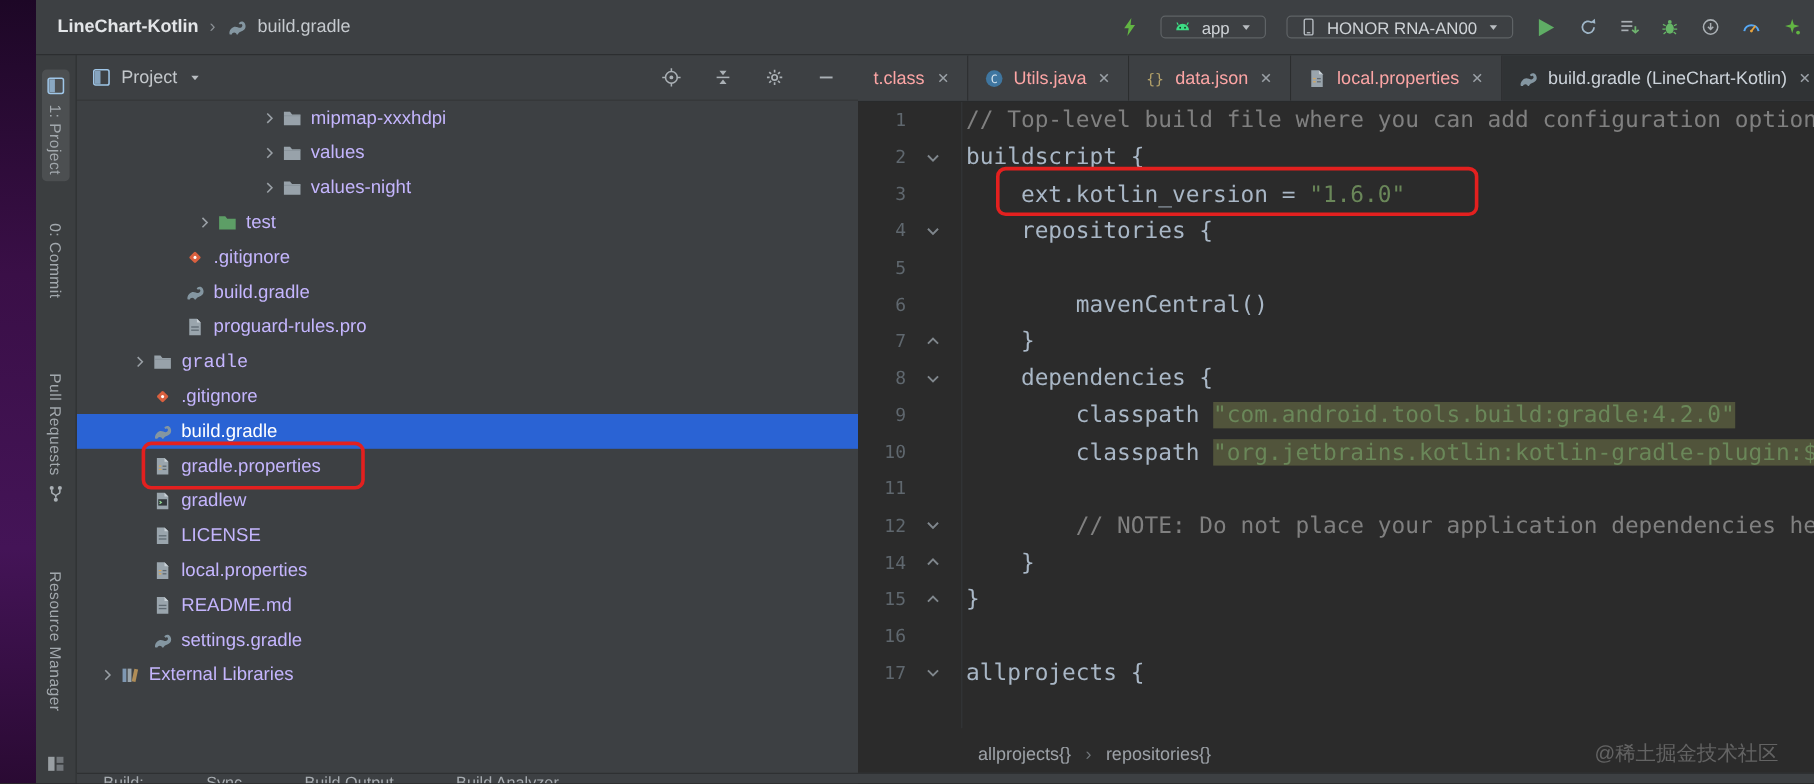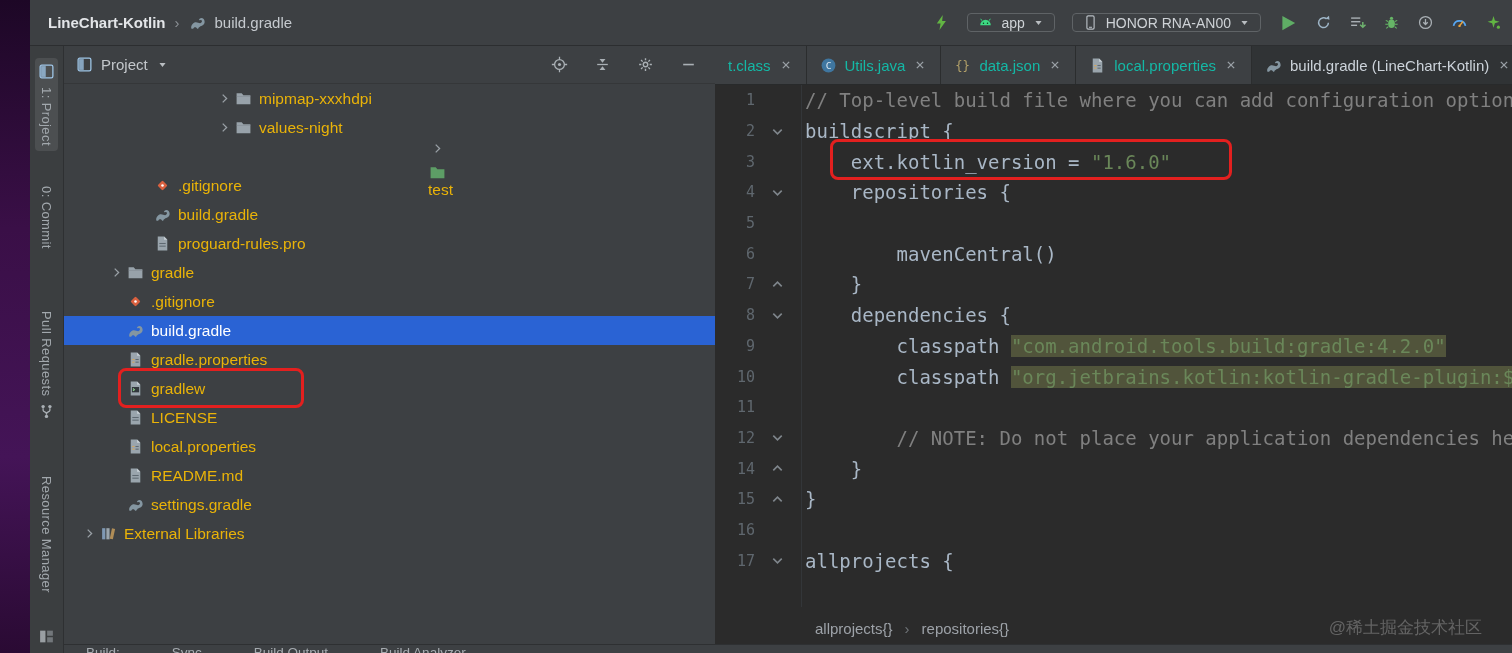--- a/index.html
+++ b/index.html
@@ -34,30 +34,30 @@
   .stripe-tab.active{background:rgba(255,255,255,.09)}
   .stripe-label{writing-mode:vertical-rl;font-size:13px;color:#a2a8ad;letter-spacing:.4px;white-space:nowrap}
   .stripe-bottom{margin-top:auto;margin-bottom:8px}
 
   
   .project{position:absolute;left:64px;top:46px;width:651px;bottom:0;background:#3d4043;overflow:hidden}
   .pp-header{height:38px;display:flex;align-items:center;gap:8px;padding:0 12px;border-bottom:1px solid #353739}
   .pp-title{font-size:15px;color:#c3c7cb}
   .pp-actions{margin-left:auto;display:flex;align-items:center;gap:26px;padding-right:6px}
   .tree{position:relative}
-  .trow{height:29px;display:flex;align-items:center;font-size:15.5px;color:#eab308;white-space:nowrap;cursor:default}
+  .trow{height:29px;display:flex;align-items:center;font-size:15.5px;color:#c4b5fd;white-space:nowrap;cursor:default}
   .trow .chev{width:22px;flex:0 0 22px;display:inline-flex;justify-content:center}
   .trow .chev svg{width:13px;height:13px}
   .trow .tlabel{margin-left:7px}
   .trow.sel{background:var(--sel,#2a63d4);color:#fff}
 
   
   .editor{position:absolute;left:715px;top:46px;right:0;bottom:0;background:#2b2b2b;overflow:hidden}
   .tabs{height:39px;background:#3d4043;border-bottom:1px solid #282a2b;display:flex;overflow:hidden}
-  .tab{flex:0 0 auto;display:flex;align-items:center;gap:8px;padding:0 13px;font-size:15px;color:#14b8a6;
+  .tab{flex:0 0 auto;display:flex;align-items:center;gap:8px;padding:0 13px;font-size:15px;color:#fca5a5;
     background:#3d4043;border-right:1px solid #2b2d2e;white-space:nowrap}
   .tab.active{flex:1 0 auto;background:#303335;color:#ccd3da}
   .tab .close{display:inline-flex;width:14px;height:14px}
   .code{position:absolute;top:39px;left:0;right:0;bottom:46px;overflow:hidden}
   .gutter-sep{position:absolute;left:86px;top:0;bottom:0;width:1px;background:#333639}
   .cl{height:30.7px;display:flex;align-items:center}
   .ln{flex:0 0 40px;text-align:right;font-family:"DejaVu Sans Mono","Liberation Mono",monospace;
     font-size:15px;color:#5f676e}
   .fold{flex:0 0 44px;display:flex;justify-content:center}
   .fold svg{width:15px;height:15px}
@@ -281,23 +281,37 @@
             <svg viewBox="0 0 16 16">
               <path fill="none" stroke="#9aa0a6" stroke-width="1.6" d="M5.8 3.2 10.6 8l-4.8 4.8"></path>
             </svg>
           </span>
           <span class="ic">
             <svg viewBox="0 0 16 16">
               <path fill="#98a2aa" d="M1.5 3h4.8l1.6 2h6.6v8.5H1.5z"></path>
               <path fill="#7d8890" d="M1.5 5.6h13v.9h-13z" opacity=".5"></path>
             </svg>
           </span>
+          <span class="tlabel">values</span>
+        </div>
+        <div class="trow" style="padding-left: 149px;">
+          <span class="chev">
+            <svg viewBox="0 0 16 16">
+              <path fill="none" stroke="#9aa0a6" stroke-width="1.6" d="M5.8 3.2 10.6 8l-4.8 4.8"></path>
+            </svg>
+          </span>
+          <span class="ic">
+            <svg viewBox="0 0 16 16">
+              <path fill="#98a2aa" d="M1.5 3h4.8l1.6 2h6.6v8.5H1.5z"></path>
+              <path fill="#7d8890" d="M1.5 5.6h13v.9h-13z" opacity=".5"></path>
+            </svg>
+          </span>
           <span class="tlabel">values-night</span>
         </div>
-        <div class="trow" style="padding-left: 95px; flex-direction: column;">
+        <div class="trow" style="padding-left: 95px;">
           <span class="chev">
             <svg viewBox="0 0 16 16">
               <path fill="none" stroke="#9aa0a6" stroke-width="1.6" d="M5.8 3.2 10.6 8l-4.8 4.8"></path>
             </svg>
           </span>
           <span class="ic">
             <svg viewBox="0 0 16 16">
               <path fill="#5d9e66" d="M1.5 3h4.8l1.6 2h6.6v8.5H1.5z"></path>
             </svg>
           </span>
@@ -327,21 +341,21 @@
           <span class="ic">
             <svg viewBox="0 0 16 16">
               <path fill="#9aa5ad" d="M3.5 1.5h6l3 3v10h-9z"></path>
               <path fill="#c9d1d7" d="M9.5 1.5l3 3h-3z"></path>
               <rect x="5" y="7.5" width="6" height="1" fill="#5f6a72"></rect>
               <rect x="5" y="10" width="6" height="1" fill="#5f6a72"></rect>
             </svg>
           </span>
           <span class="tlabel">proguard-rules.pro</span>
         </div>
-        <div class="trow" style="padding-left: 41px;">
+        <div class="trow" style="padding-left: 41px; font-family: Liberation Mono, monospace;">
           <span class="chev">
             <svg viewBox="0 0 16 16">
               <path fill="none" stroke="#9aa0a6" stroke-width="1.6" d="M5.8 3.2 10.6 8l-4.8 4.8"></path>
             </svg>
           </span>
           <span class="ic">
             <svg viewBox="0 0 16 16">
               <path fill="#98a2aa" d="M1.5 3h4.8l1.6 2h6.6v8.5H1.5z"></path>
               <path fill="#7d8890" d="M1.5 5.6h13v.9h-13z" opacity=".5"></path>
             </svg>

